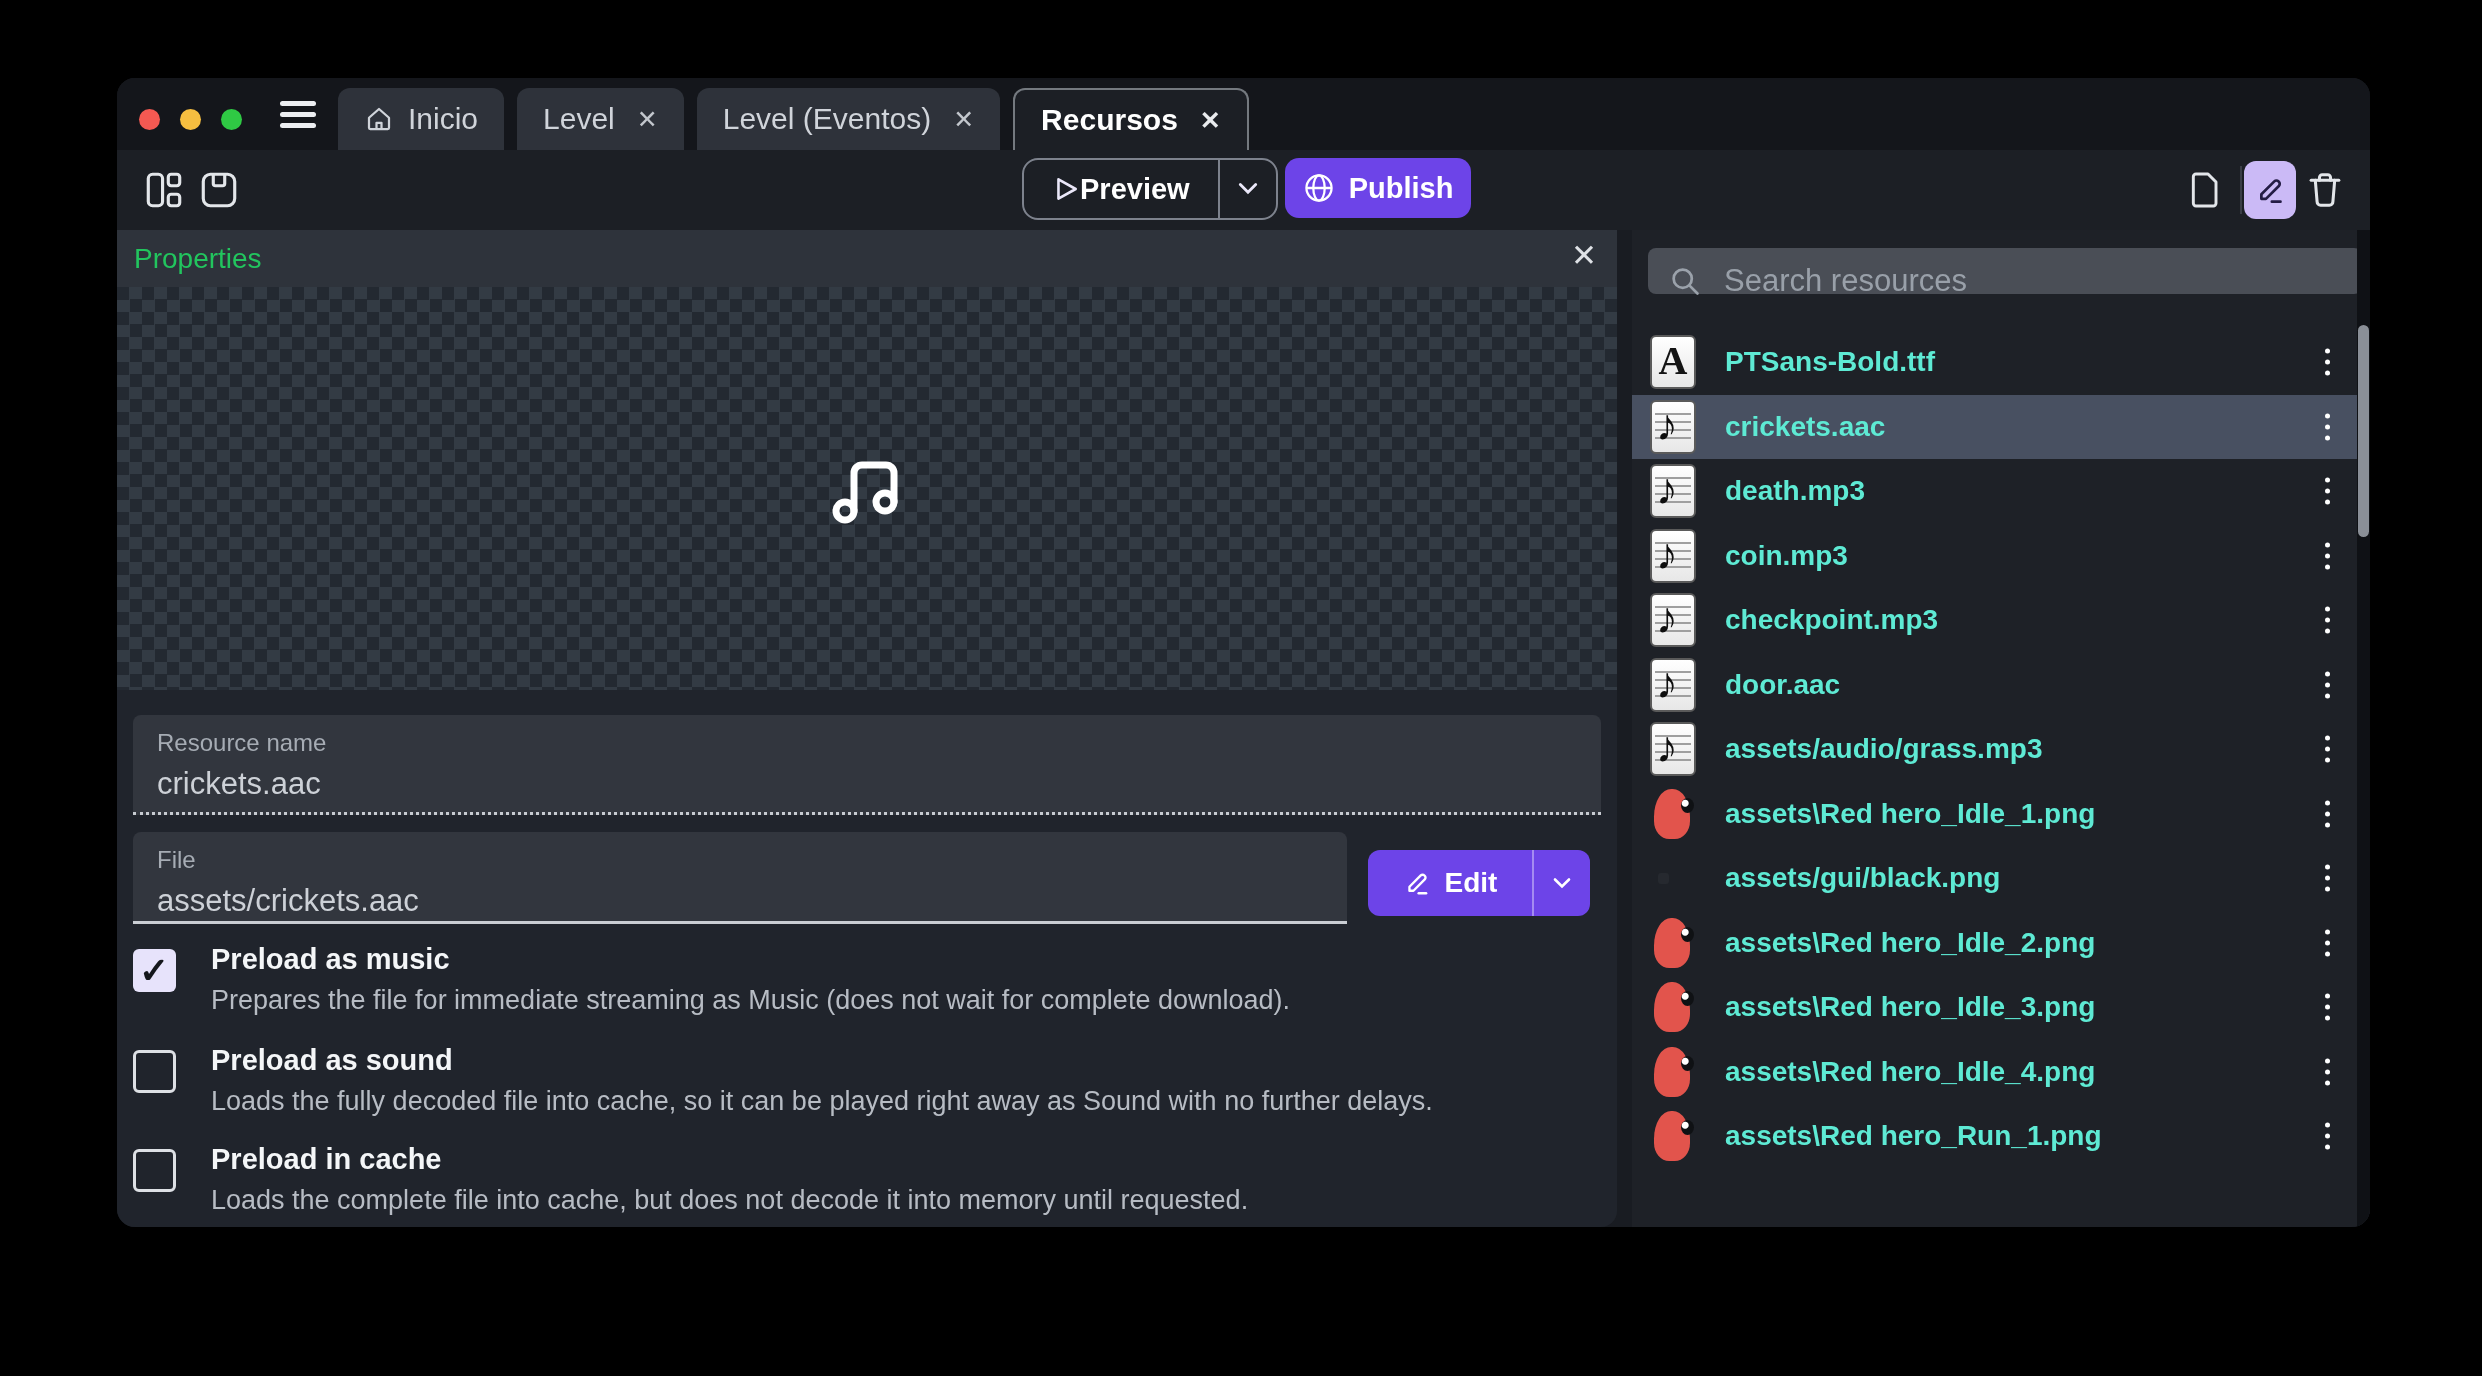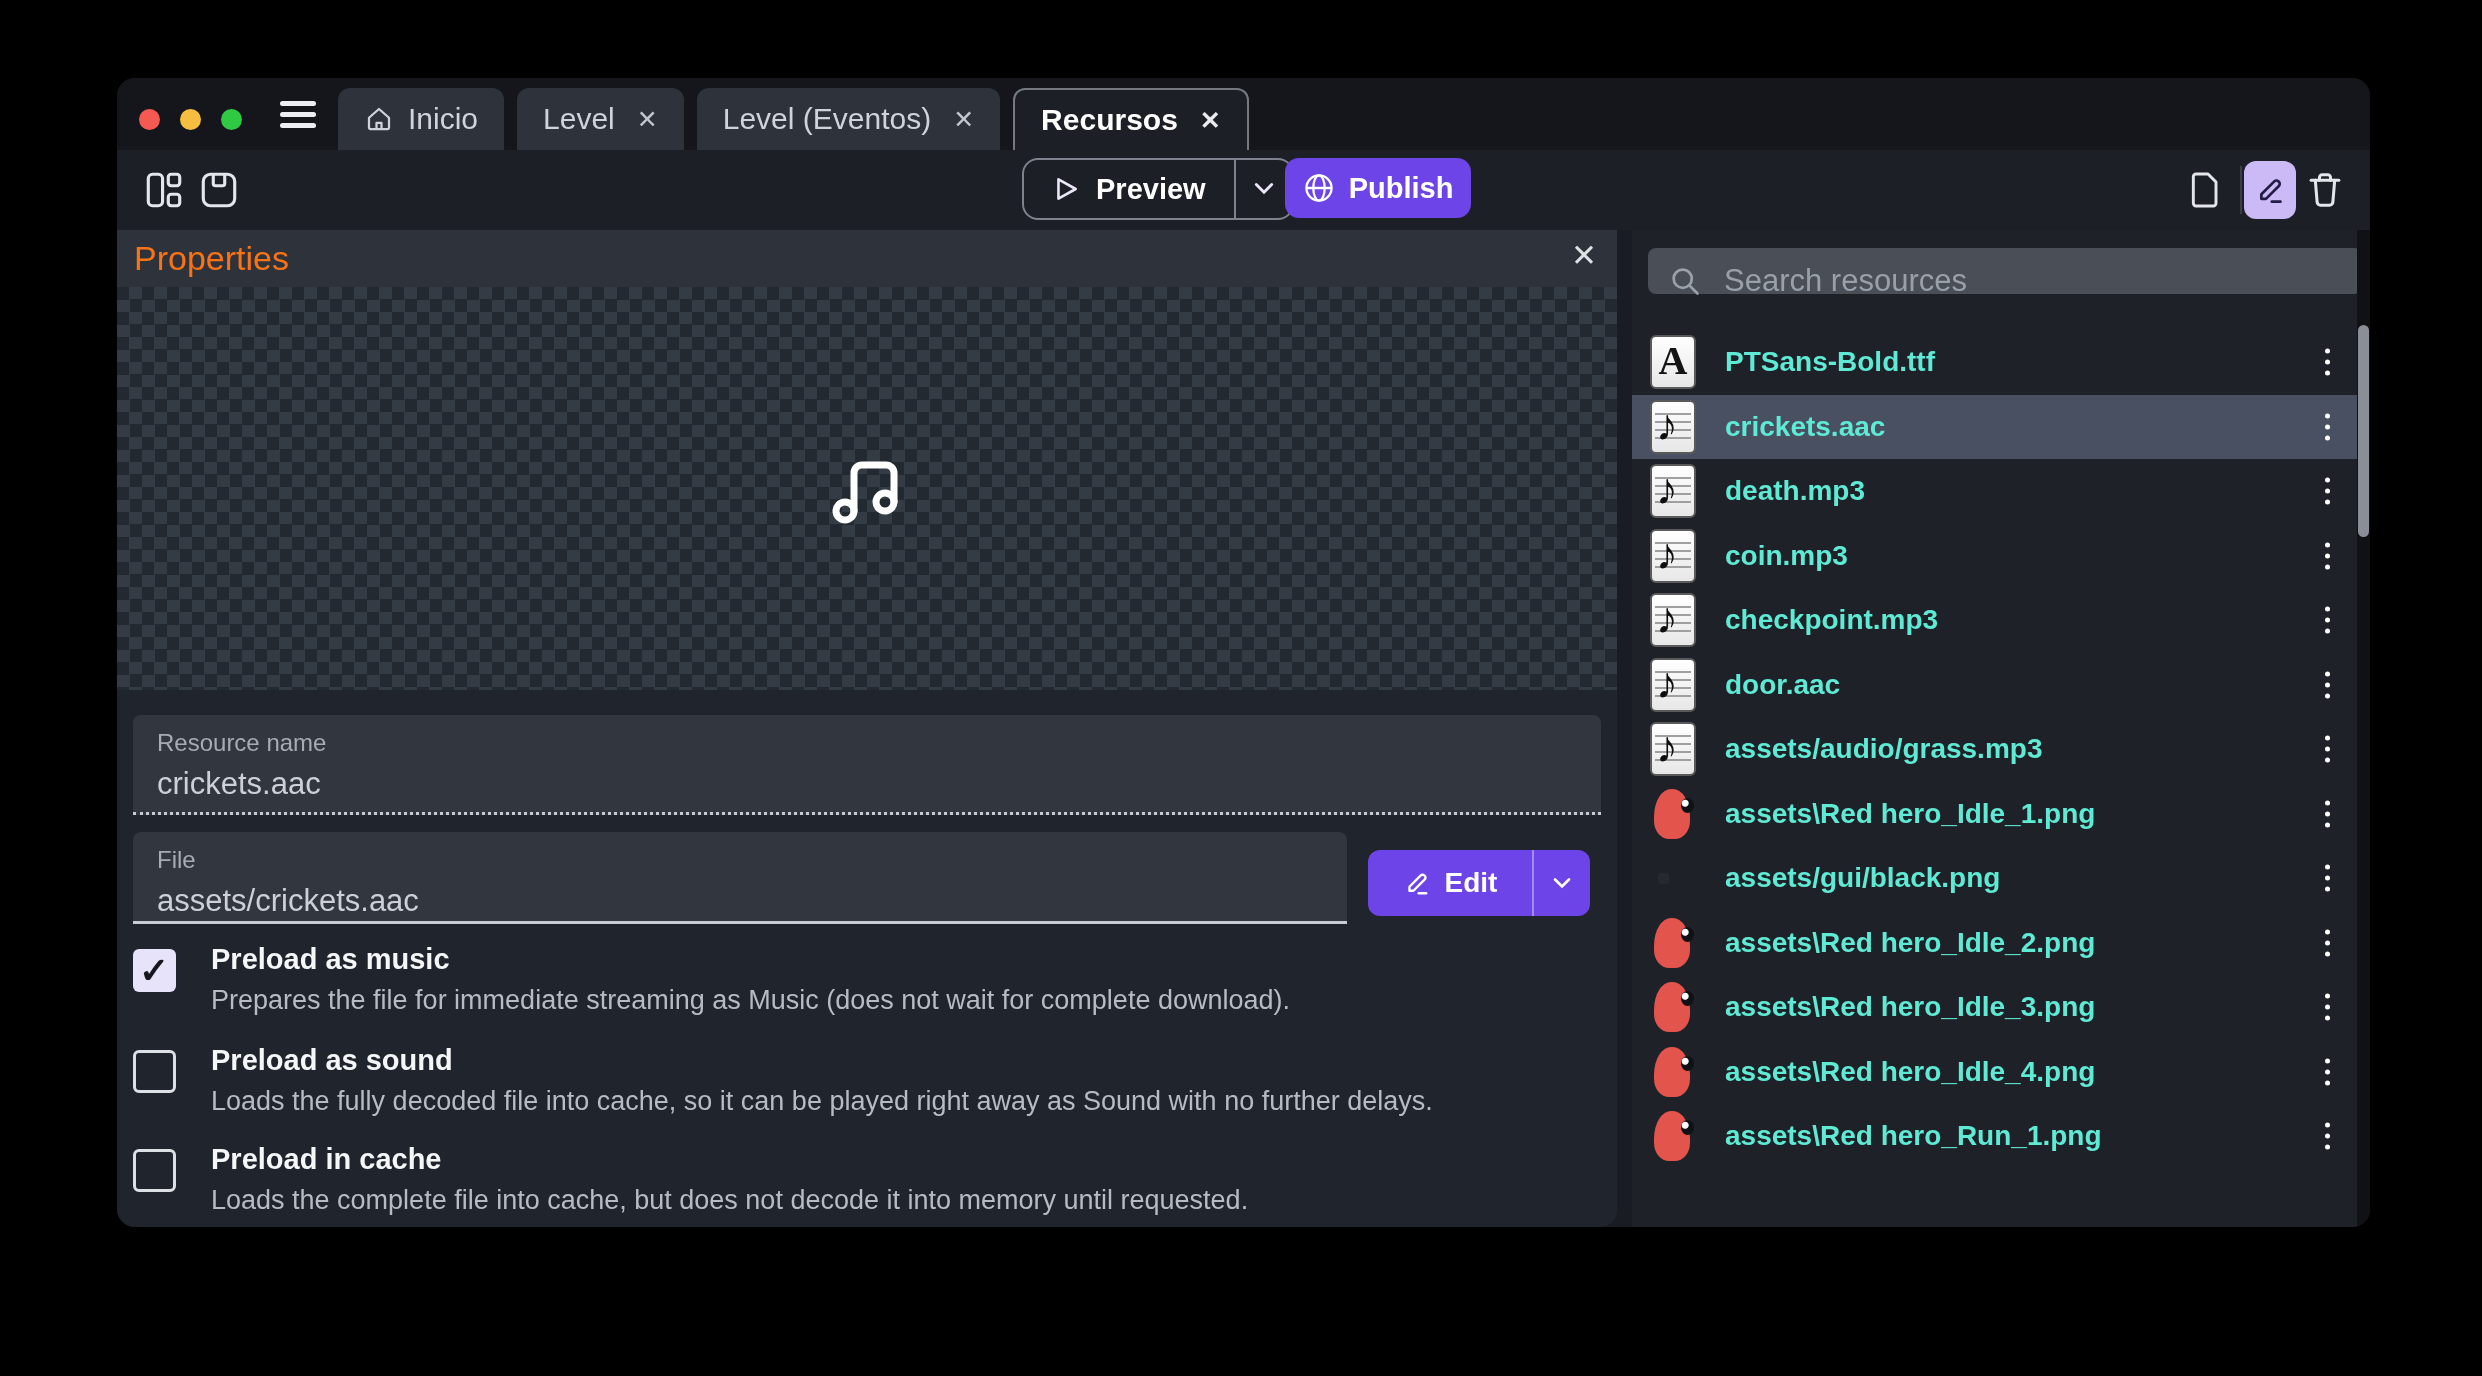--- a/index.html
+++ b/index.html
@@ -17,30 +17,30 @@
   .tab{height:62px;display:flex;align-items:center;gap:14px;padding:0 26px;background:#2e323a;border-radius:12px 12px 0 0;color:#d0d4da;font-size:30px;cursor:pointer;white-space:nowrap;}
   .tab.active{background:#1c1f25;border:2px solid #74797f;border-bottom:none;color:#ffffff;font-weight:700;}
   .tab .tab-close{font-size:25px;color:#c3c7cd;margin-left:8px;line-height:1;}
   .tab.active .tab-close{color:#e9ebee;}
   .tab svg{flex:0 0 auto;}
 
   
   .toolbar{position:absolute;left:0;top:72px;width:100%;height:80px;background:#1c1f25;color:#e3e6ea;}
   .tb-icon{position:absolute;top:20px;width:40px;height:40px;color:#e3e6ea;cursor:pointer;}
   .preview-group{position:absolute;left:905px;top:8px;height:62px;display:flex;align-items:stretch;border:2px solid #7d828d;border-radius:16px;color:#fff;cursor:pointer;}
-  .preview-main{display:flex;align-items:center;gap:16px;padding:0 28px;font-size:29px;font-weight:700;}
+  .preview-main{display:flex;align-items:center;padding:0 28px;font-size:29px;font-weight:700;}
   .preview-caret{display:flex;align-items:center;justify-content:center;width:58px;border-left:2px solid #7d828d;}
   .publish-btn{position:absolute;left:1168px;top:8px;height:60px;width:186px;border-radius:14px;display:flex;align-items:center;justify-content:center;gap:14px;color:#fff;font-size:29px;font-weight:700;cursor:pointer;}
   .tb-right-divider{position:absolute;top:16px;width:2px;height:48px;background:#3a3e46;}
   .pencil-toggle{position:absolute;top:11px;width:52px;height:58px;border-radius:12px;display:flex;align-items:center;justify-content:center;cursor:pointer;}
 
   
   .props{position:absolute;left:0;top:152px;width:1500px;height:997px;background:#20242c;border-radius:0 0 16px 0;overflow:hidden;}
   .props-header{position:absolute;left:0;top:0;width:100%;height:57px;background:#2e333b;display:flex;align-items:center;}
-  .props-title{margin-left:17px;font-size:34px;color:#f97316;}
+  .props-title{margin-left:17px;font-size:28px;color:#22c55e;}
   .props-close{position:absolute;right:20px;top:10px;font-size:31px;color:#dfe2e6;cursor:pointer;line-height:1;}
   .checker{position:absolute;left:0;top:57px;width:100%;height:403px;background:repeating-conic-gradient(#333b44 0% 25%, #232931 0% 50%);background-size:25px 25px;}
   .big-note{position:absolute;left:50%;top:50%;transform:translate(-50%,-50%);}
 
   .field{position:absolute;background:#32363e;border-radius:8px 8px 0 0;padding:14px 0 0 24px;}
   .field .f-label{font-size:24px;color:#a6acb4;}
   .field .f-value{font-size:31px;color:#cdd1d7;margin-top:9px;}
   .rn-field{left:16px;top:477px;width:1468px;height:100px;border-bottom:3px dotted #c7cbd1;margin-top:8px;}
   .file-field{left:16px;top:602px;width:1214px;height:92px;border-bottom:3px solid #c9cdd3;}
   .edit-btn{position:absolute;left:1251px;top:620px;width:222px;height:66px;border-radius:12px;display:flex;align-items:stretch;color:#fff;cursor:pointer;}

